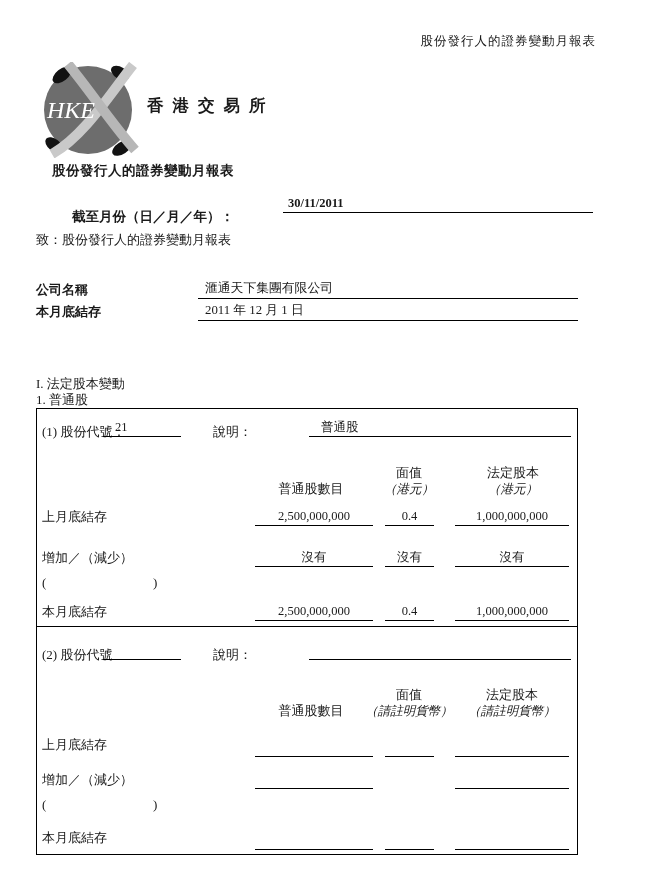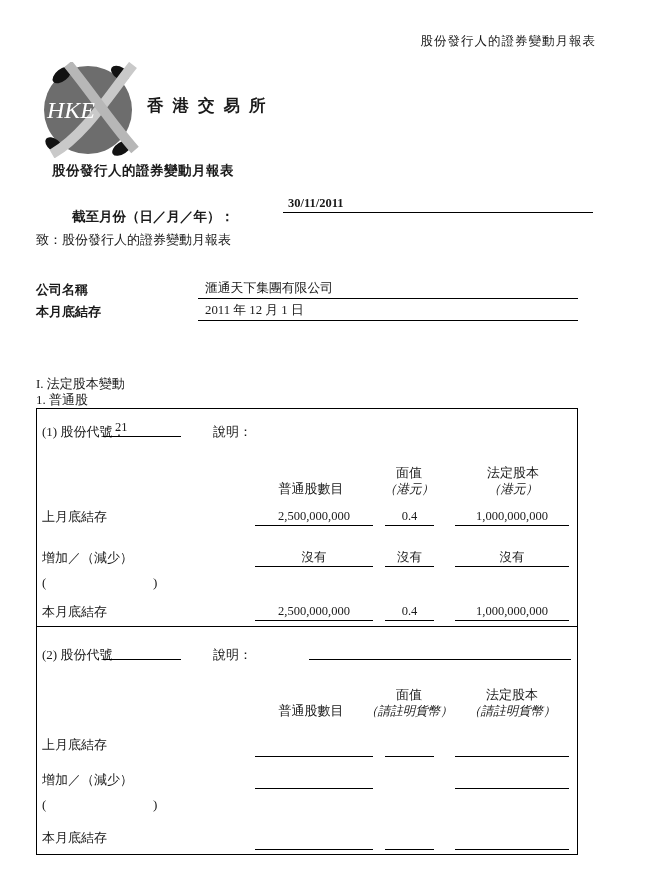--- a/index.html
+++ b/index.html
@@ -117,20 +117,21 @@
   <div class="abs pair-field" style="top:302px">2011 年 12 月 1 日</div>
 
   <div class="abs sec-heading">I. 法定股本變動</div>
   <div class="abs sub-heading">1. 普通股</div>
 
   <div class="abs shares-table">
 
     <div class="t-label" style="left:5px; top:14px">(1) 股份代號：</div>
     <div class="t-underline left-text" style="left:66px; top:10px; width:78px">21</div>
     <div class="t-label" style="left:176px; top:14px">說明：</div>
+    <div class="t-underline left-text" style="left:272px; top:10px; width:262px">普通股</div>
 
     <div class="col-head" style="left:204px; top:72px; width:140px">普通股數目</div>
     <div class="col-head" style="left:332px; top:56px; width:80px">
       <div>面值</div>
       <div class="unit">（港元）</div>
     </div>
     <div class="col-head" style="left:406px; top:56px; width:140px">
       <div>法定股本</div>
       <div class="unit">（港元）</div>
     </div>

